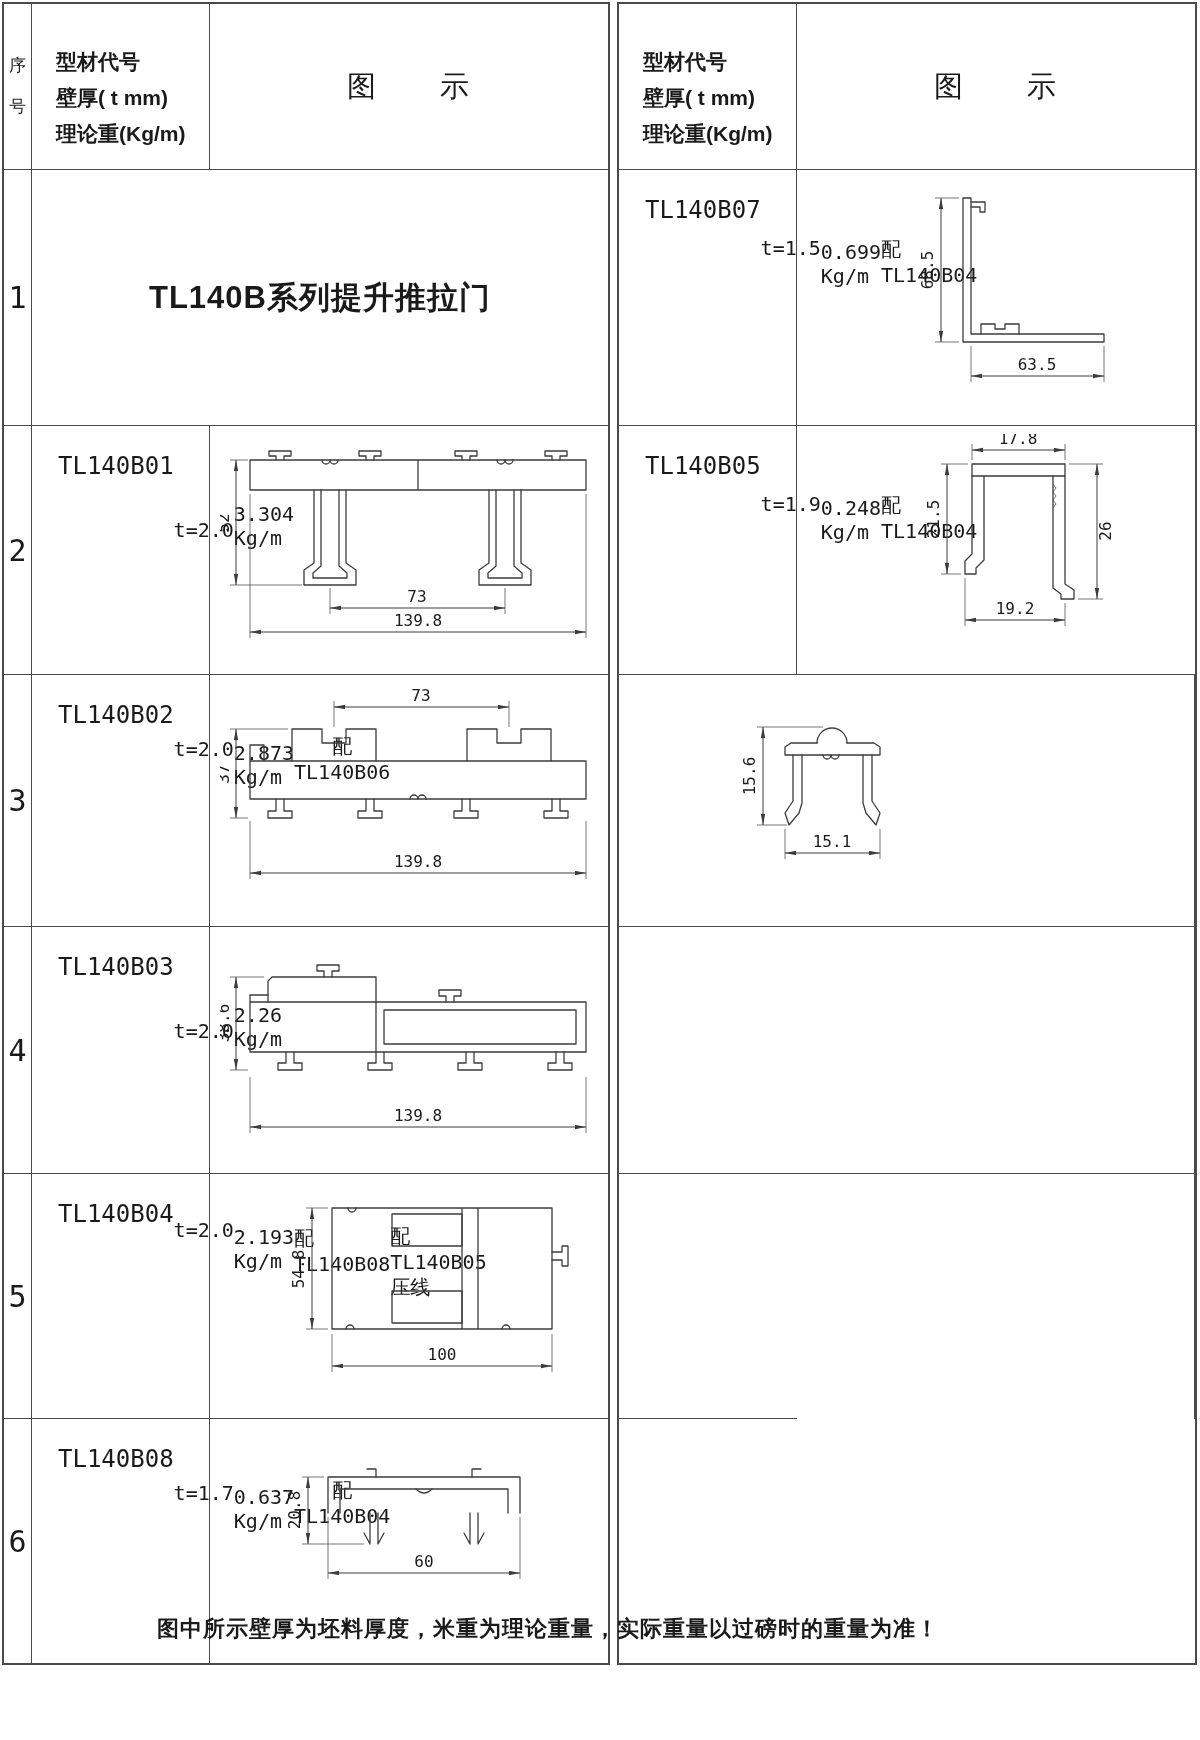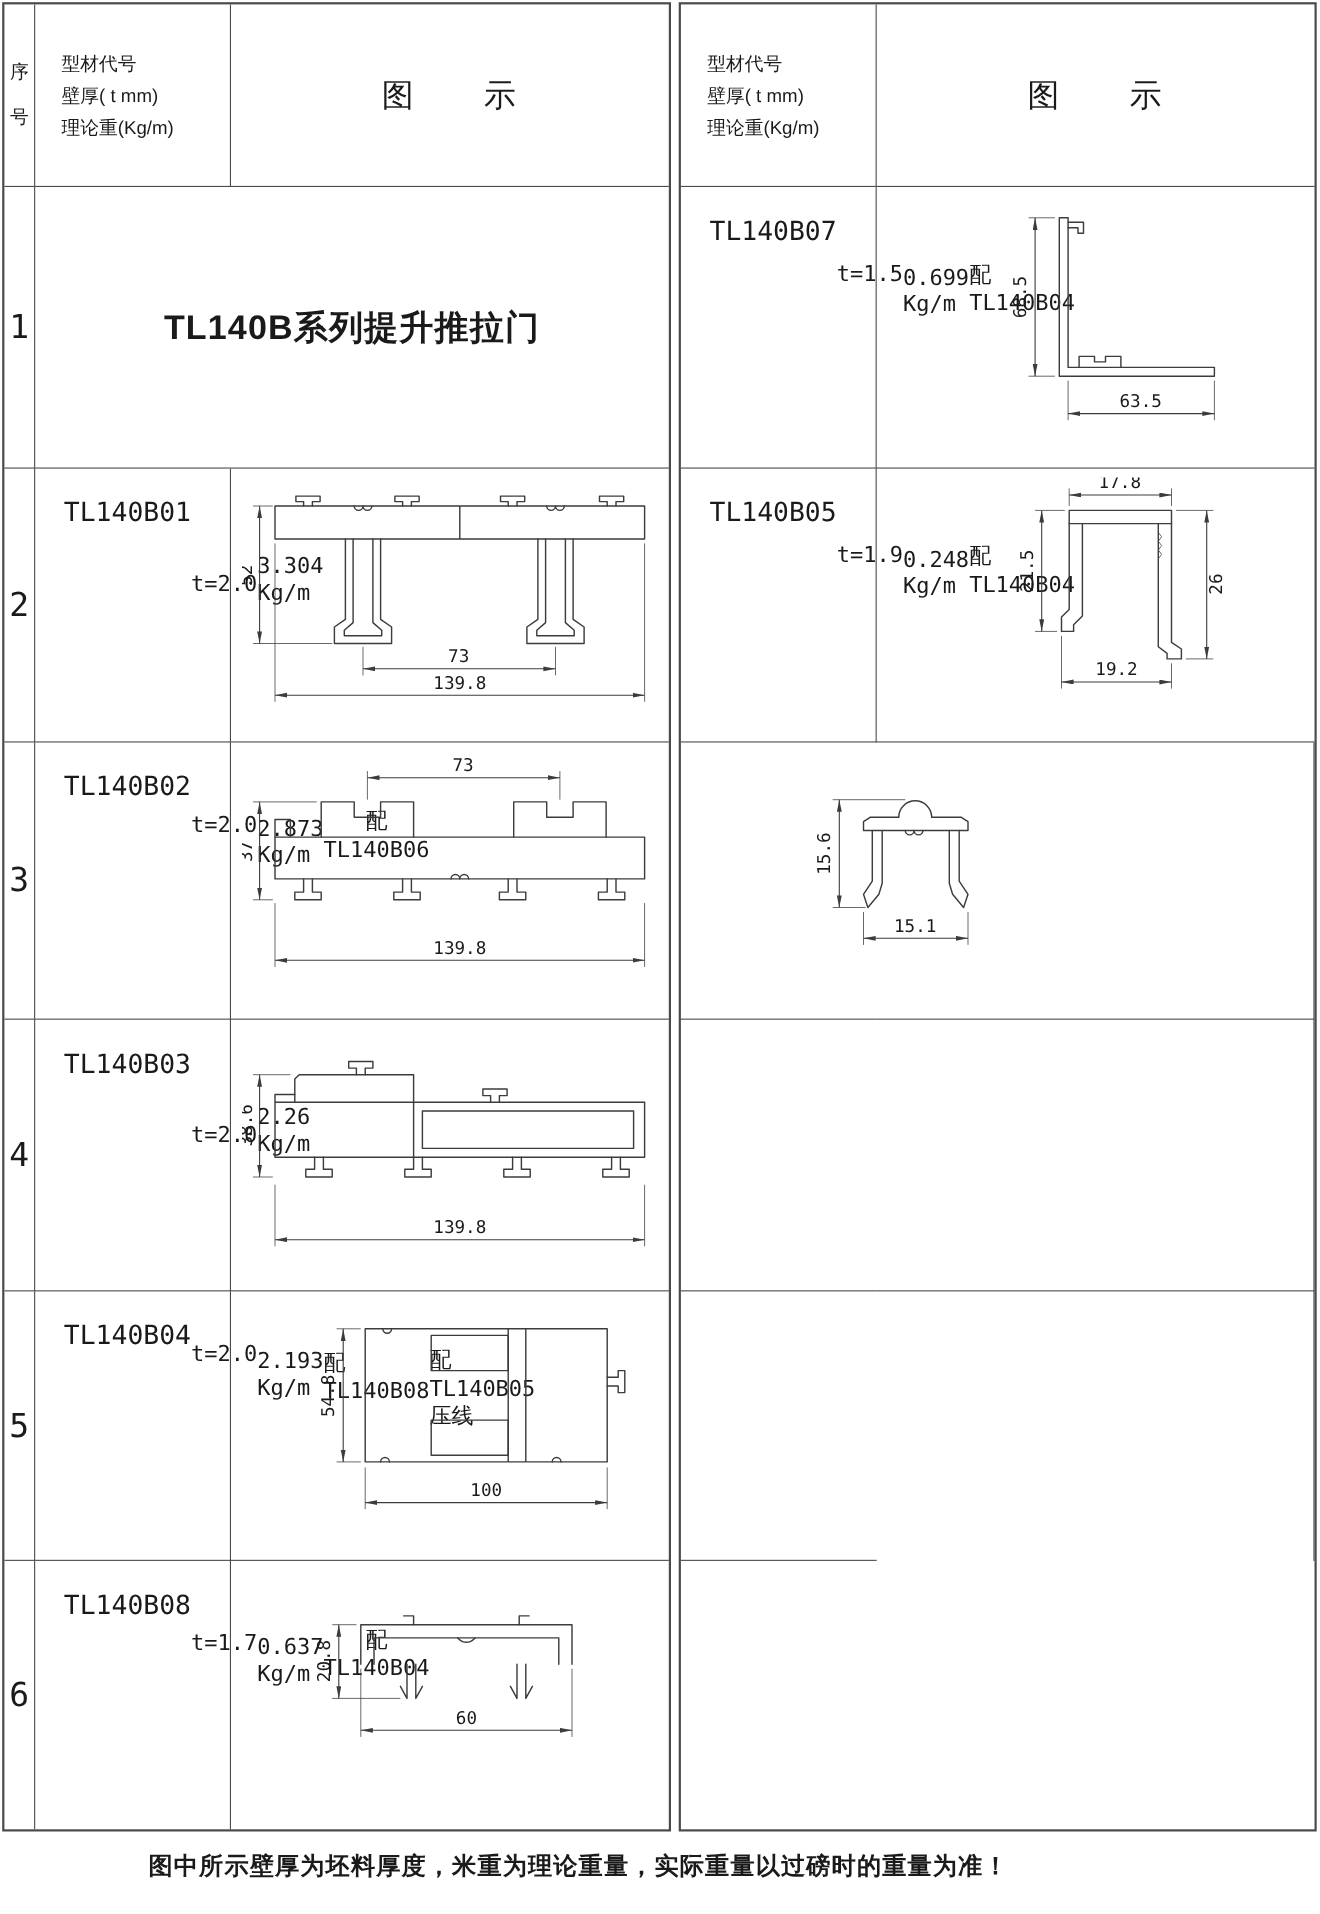--- a/index.html
+++ b/index.html
@@ -12,40 +12,40 @@
   .tbl-right{left:617px;top:2px;width:580px;height:1663px;
             grid-template-columns:178px 1fr;
             grid-template-rows:166px 256px 249px 252px 247px 245px 1fr;}
   .cell{border-right:1px solid #4a4a4a;border-bottom:1px solid #4a4a4a;position:relative;box-sizing:border-box;}
   .nr{border-right:none;}
   .nb{border-bottom:none;}
   .idx{display:flex;align-items:center;justify-content:center;
        font-size:30px;font-family:"DejaVu Sans Mono",monospace;}
   .idx-hdr{display:flex;align-items:center;justify-content:center;
        font-size:17px;white-space:pre-line;line-height:2.4;text-align:center;}
-  .info-hdr{padding:40px 0 0 24px;font-size:17px;line-height:1.72;white-space:pre-line;}
+  .info-hdr{padding:40px 0 0 24px;font-size:21px;line-height:1.72;white-space:pre-line;font-weight:bold;}
   .diag-hdr{display:flex;align-items:center;justify-content:center;
        font-size:29px;font-weight:normal;letter-spacing:2px;}
   .series-title{grid-column:2/4;display:flex;align-items:center;justify-content:center;
        font-size:31px;font-weight:bold;letter-spacing:1px;}
   .info{padding:26px 0 0 26px;display:flex;flex-direction:row;align-items:flex-start;
         font-family:"DejaVu Sans Mono",monospace;}
   .info .code{font-size:24px;}
   .info .small{font-size:20px;}
   .g3 .t{margin-top:66px;} .g3 .w{margin-top:50px;}
   .g4 .t{margin-top:36px;} .g4 .w{margin-top:40px;} .g4 .m1{margin-top:32px;text-align:center;}
   .g4r .t{margin-top:40px;} .g4r .w{margin-top:44px;} .g4r .m1{margin-top:40px;}
   .g5 .t{margin-top:18px;} .g5 .w{margin-top:25px;} .g5 .m1{margin-top:25px;} .g5 .m2{margin-top:23px;}
   .drw{position:absolute;}
   .p{fill:none;stroke:#3c3c3c;stroke-width:1.3;stroke-linejoin:round;stroke-linecap:round;}
   .d{stroke:#3c3c3c;stroke-width:1;marker-start:url(#ar);marker-end:url(#ar);}
   .e{fill:none;stroke:#3c3c3c;stroke-width:0.7;}
   .dt{font-family:"DejaVu Sans Mono",monospace;font-size:16px;fill:#1a1a1a;text-anchor:middle;}
-  .footer{position:absolute;left:0;top:1682px;width:1052px;text-align:center;
-          font-size:22px;font-weight:bold;letter-spacing:1px;}
+  .footer{position:absolute;left:0;top:1614px;width:1052px;text-align:center;
+          font-size:22px;font-weight:bold;letter-spacing:1px;padding-left:22px;}
 </style>
 </head>
 <body>
 
 <svg width="0" height="0" style="position:absolute">
   <defs>
     <marker id="ar" markerWidth="12" markerHeight="6" refX="11" refY="2.2" orient="auto-start-reverse" markerUnits="userSpaceOnUse">
       <path d="M0,0 L11,2.2 L0,4.4 Z" fill="#3c3c3c"></path>
     </marker>
   </defs>

